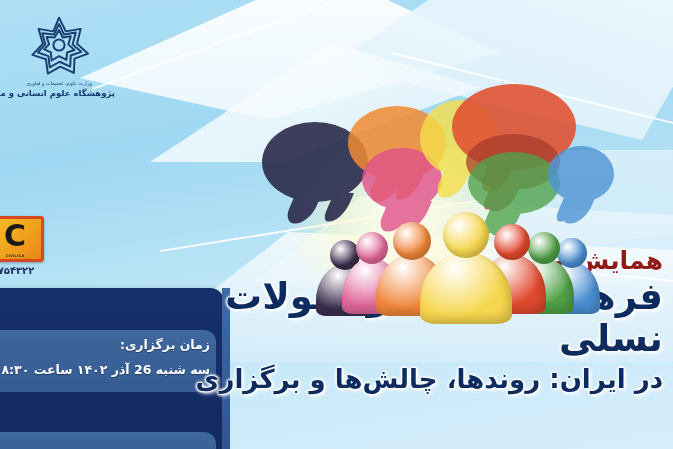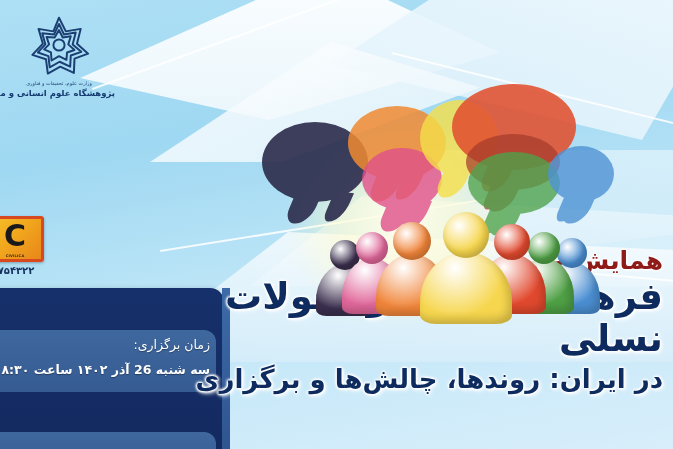--- a/index.html
+++ b/index.html
@@ -190,21 +190,21 @@
 
   .panel-label, .panel-value {
     position:absolute;
     right: 463px;               
     color: #ffffff;
     direction: rtl;
     text-align: right;
     white-space: nowrap;
     text-shadow: 0 1px 1px rgba(0,0,0,.35);
   }
-  .panel-label { top: 337px; font-size: 12.5px; font-weight: 400; }
+  .panel-label { top: 337px; font-size: 12.5px; font-weight: 700; }
   .panel-value { top: 362px; font-size: 12.5px; font-weight: 700; }
 
   
   .title-wrap {
     position:absolute;
     right: 10px; top: 248px;
     width: 520px;
     direction: rtl;
     text-align: right;
   }

